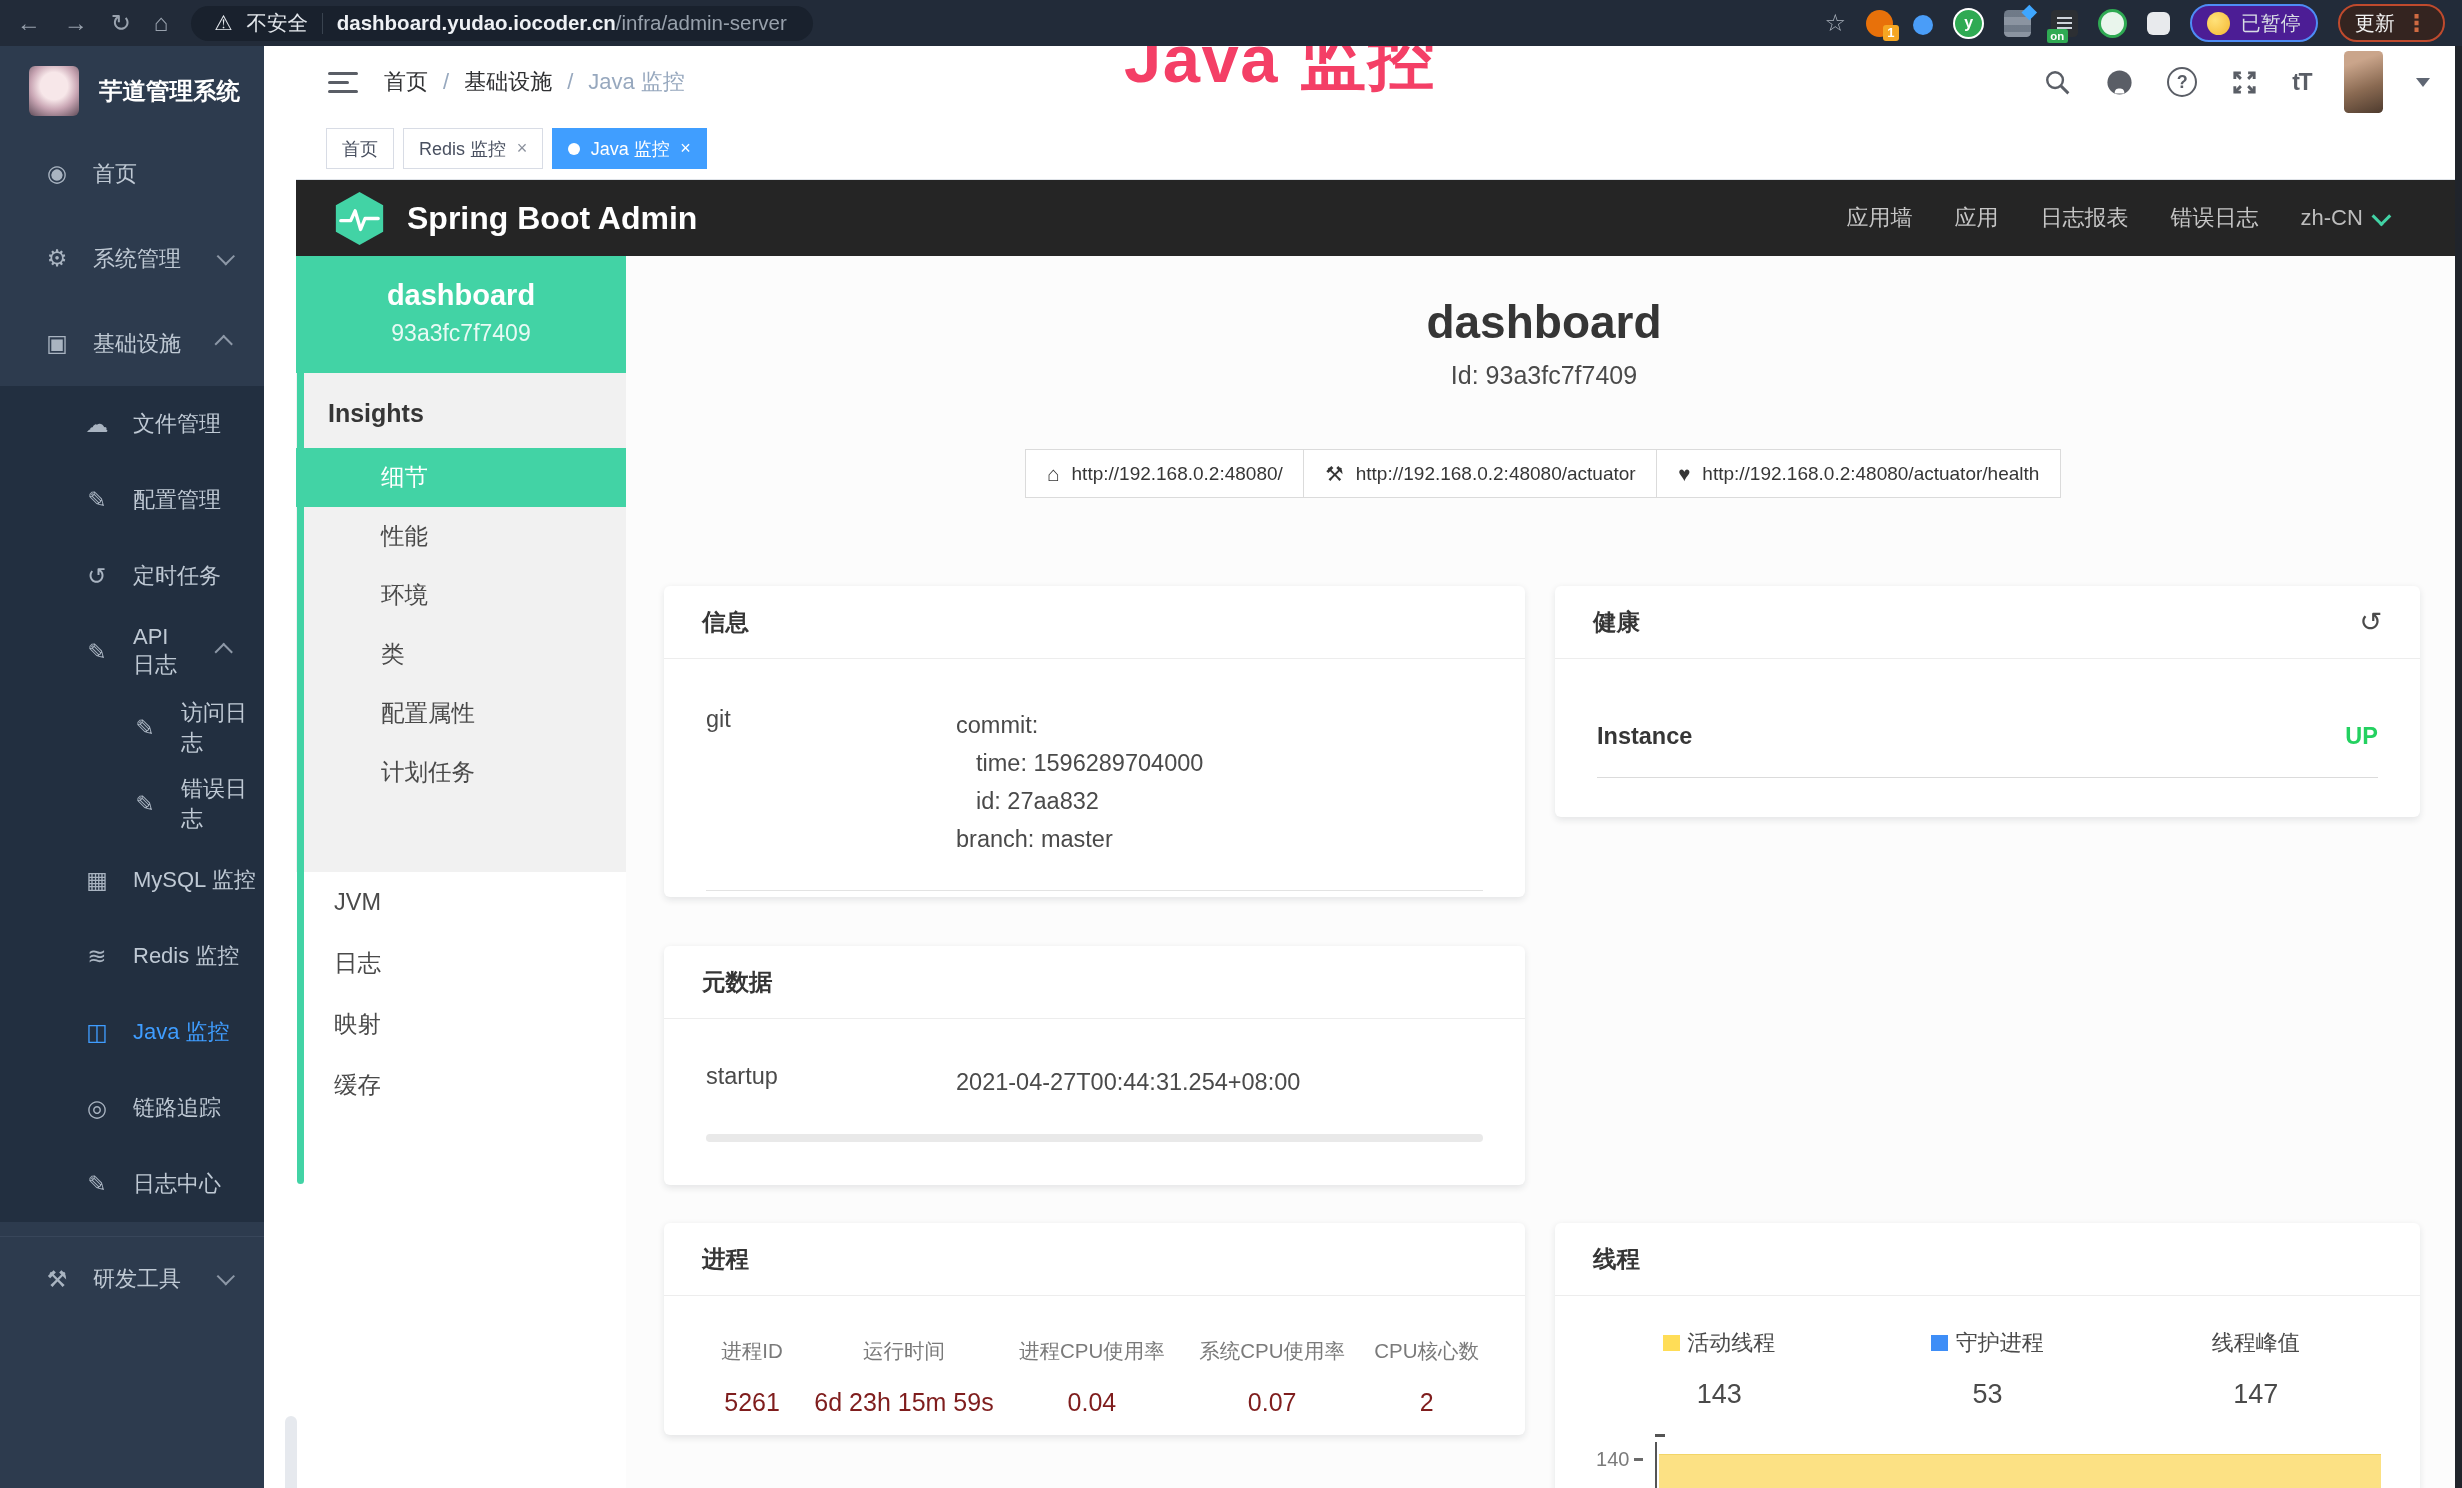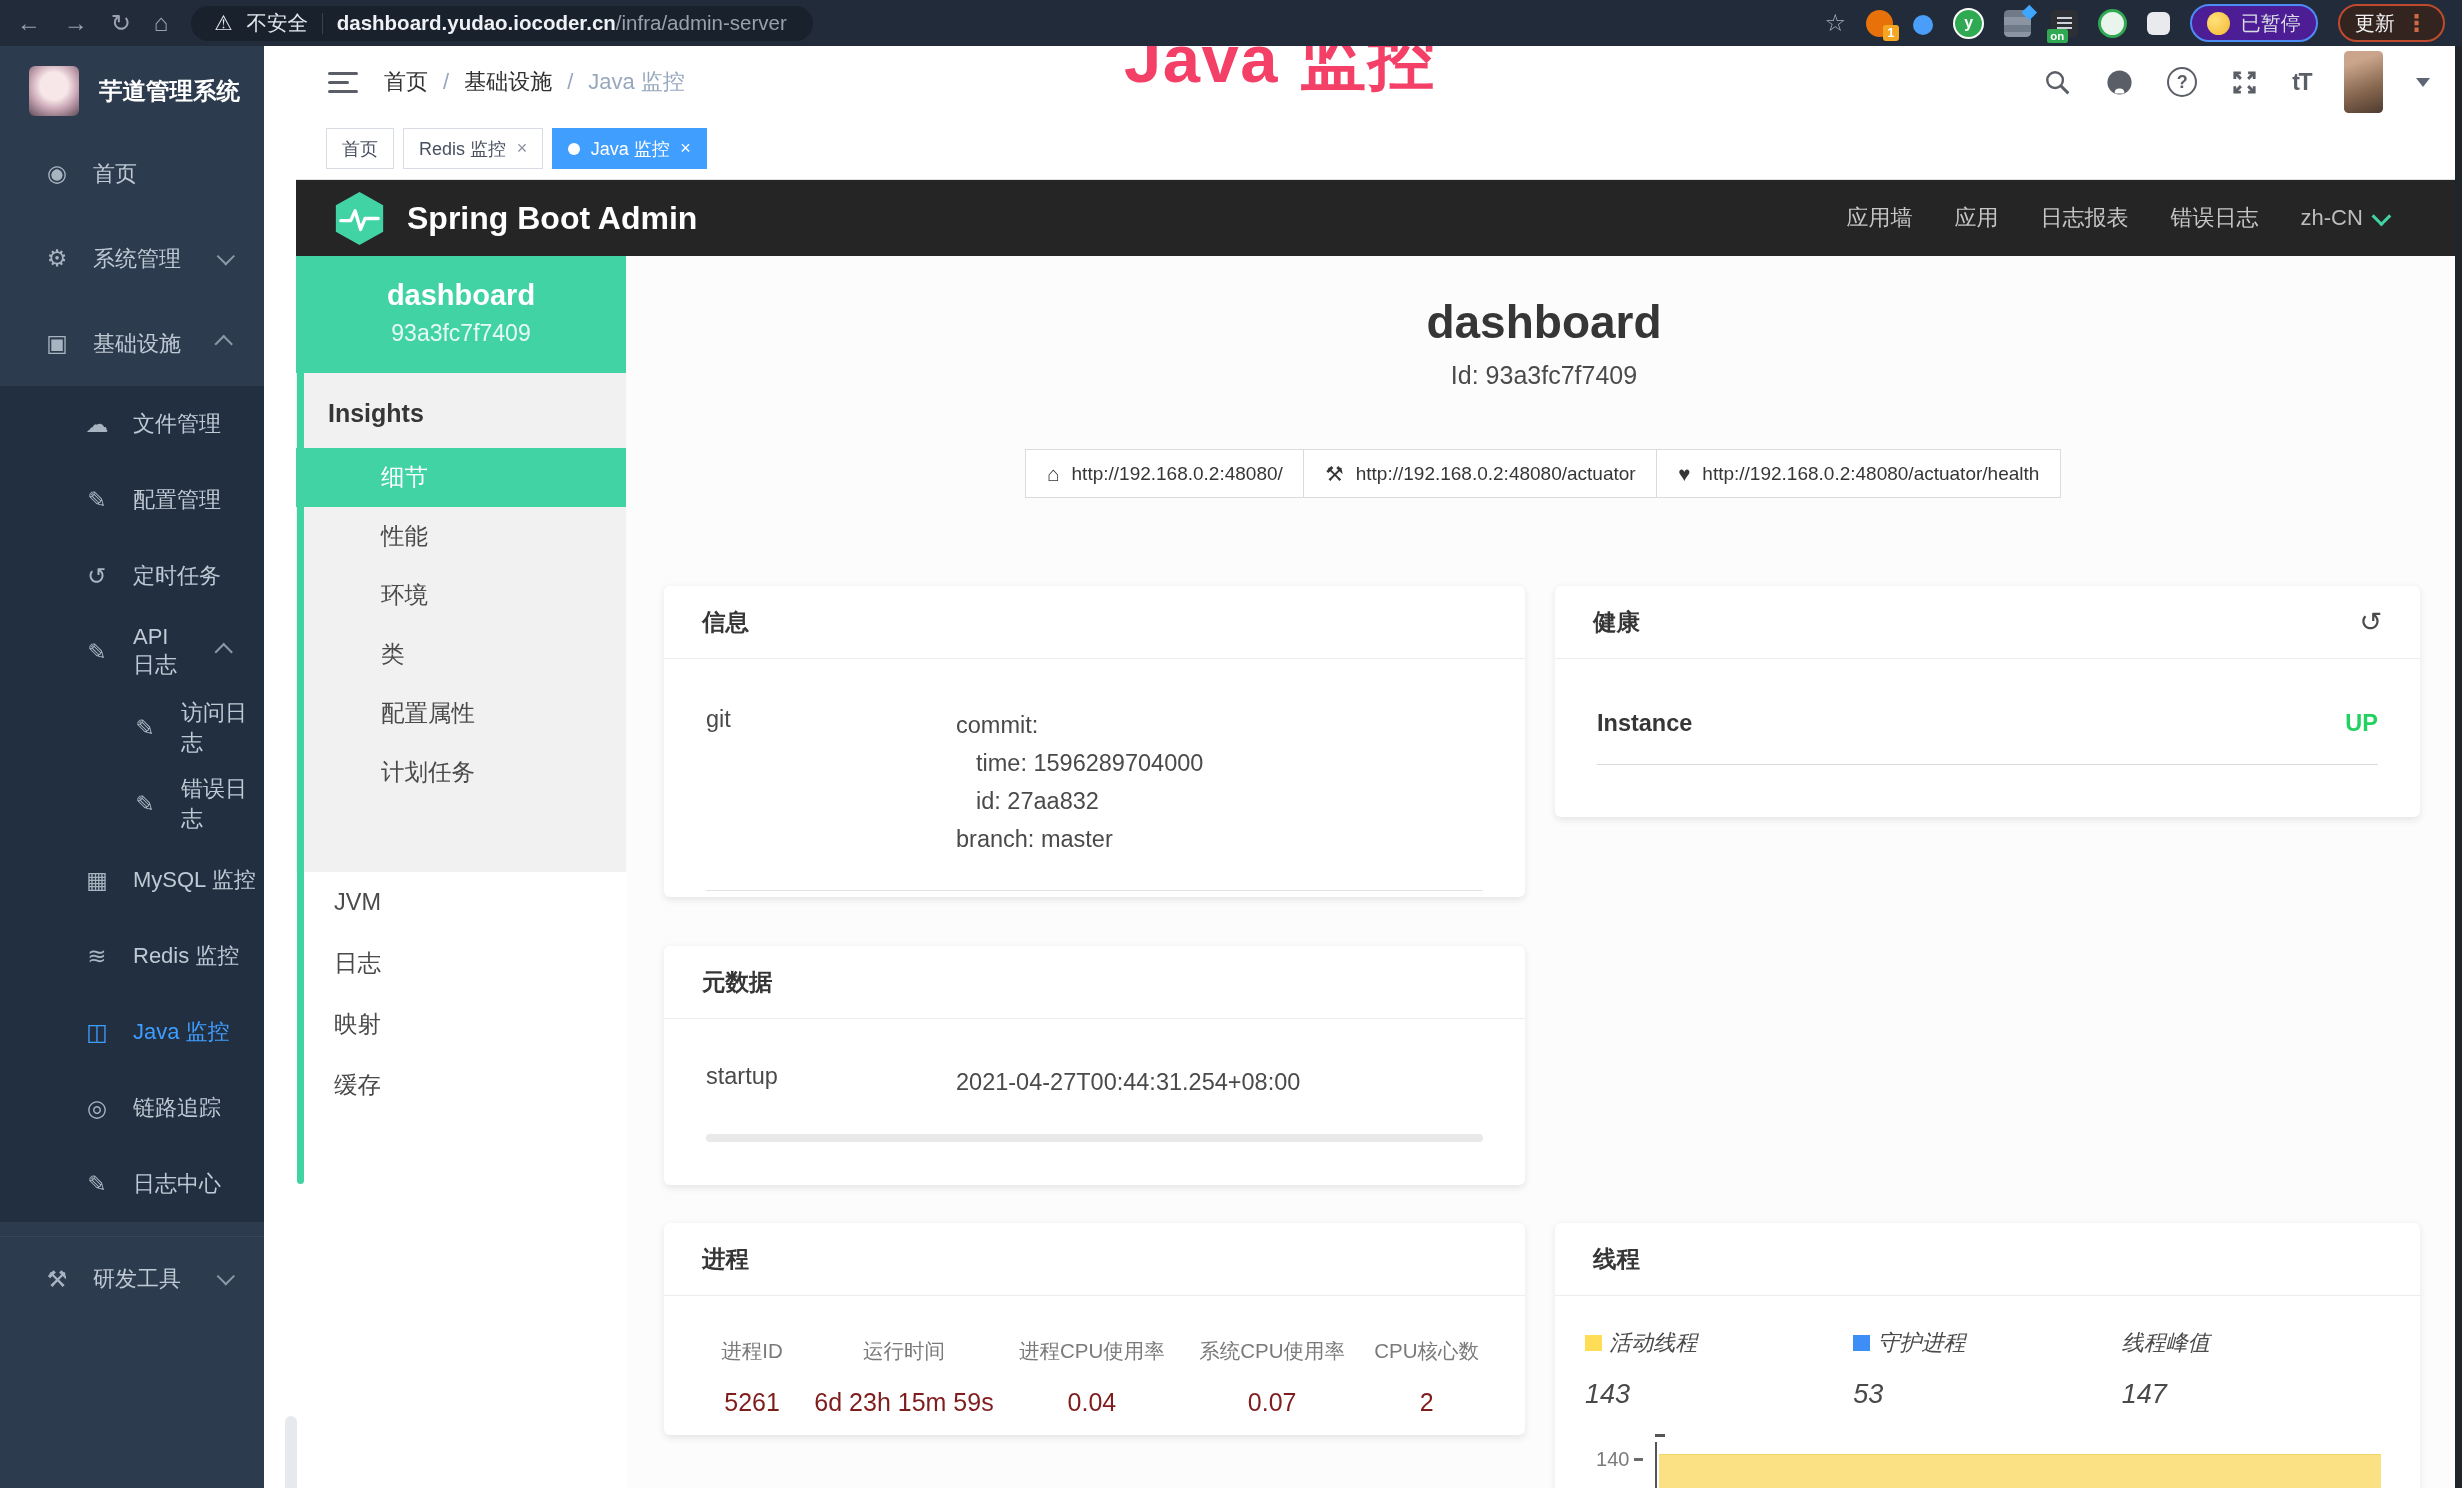--- a/index.html
+++ b/index.html
@@ -125,33 +125,33 @@
   .card{position:absolute;background:#fff;border-radius:6px;box-shadow:0 2.3px 7.6px rgba(16,26,40,.10);
         overflow:hidden;}
   .card-h{display:flex;align-items:center;justify-content:space-between;padding:20px 38px;
           font-size:23.5px;font-weight:bold;color:#363636;border-bottom:1.5px solid #ededed;}
   .card-b{padding:34px 42px;font-size:23.5px;color:#4a4a4a;}
   .kv{display:flex;border-bottom:1.5px solid #e3e3e3;padding-bottom:32px;}
   .kv .k{width:250px;flex:none;}
   .kv .v{line-height:38px;}
   .v .ind{padding-left:20px;}
   .hist-ic{font-size:27px;color:#4a4a4a;font-weight:normal;cursor:pointer;}
-  .hrow{display:flex;justify-content:space-between;align-items:baseline;margin-top:17px;
+  .hrow{display:flex;justify-content:space-between;align-items:baseline;margin-top:30px;
         border-bottom:1.5px solid #dbdbdb;padding-bottom:27px;}
   .hrow .k{font-weight:bold;color:#363636;}
   .up{color:#23d160;font-weight:bold;}
   .xbar{height:7.6px;background:#e9e9e9;border-radius:3.8px;margin-top:33px;}
 
   .ptable{display:flex;text-align:center;margin-top:13.7px;}
   .pcol{display:flex;flex-direction:column;gap:23px;}
   .pcol .ph{font-size:20.5px;color:#7a7a7a;}
   .pcol .pv{font-size:25px;color:#7f1d1d;}
   .pc0{flex:1.05}.pc1{flex:1.9}.pc2{flex:1.75}.pc3{flex:1.75}.pc4{flex:1.25}
 
-  .legend{display:flex;margin-top:6px;text-align:left;font-style:italic;}
+  .legend{display:flex;margin-top:6px;text-align:center;}
   .lcol{flex:1;}
   .llab{font-size:22px;color:#4a4a4a;display:inline-flex;align-items:center;gap:7.6px;}
   .sq{width:16.7px;height:16.7px;display:inline-block;flex:none;}
   .lval{font-size:27px;color:#4a4a4a;margin-top:21px;}
   .chart{display:flex;margin-top:32px;height:167px;}
   .yaxis{width:70px;position:relative;flex:none;font-size:20px;color:#7a7a7a;}
   .ytick{position:absolute;right:12px;display:flex;align-items:center;gap:4.6px;}
   .ytick i{display:block;width:9px;height:2.3px;background:#6a6a6a;}
   .plot{flex:1;position:relative;border-left:2.3px solid #555;}
   .band{position:absolute;left:1.5px;right:9px;top:12px;bottom:-3px;background:#fce184;

